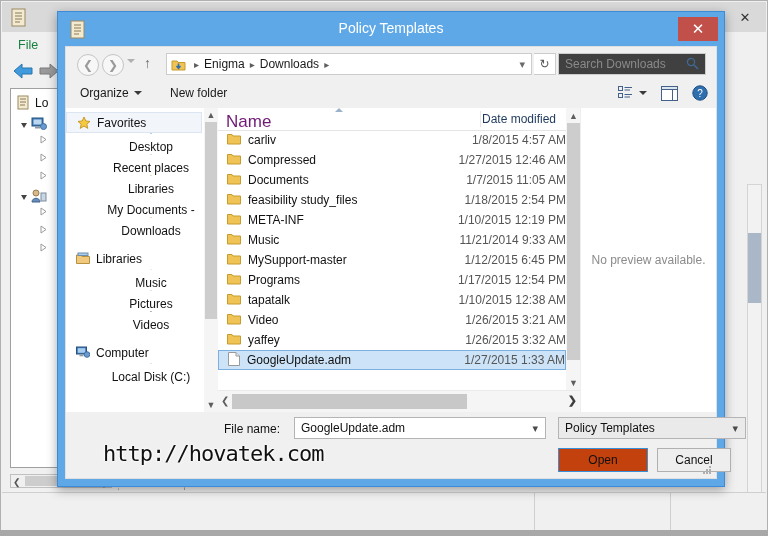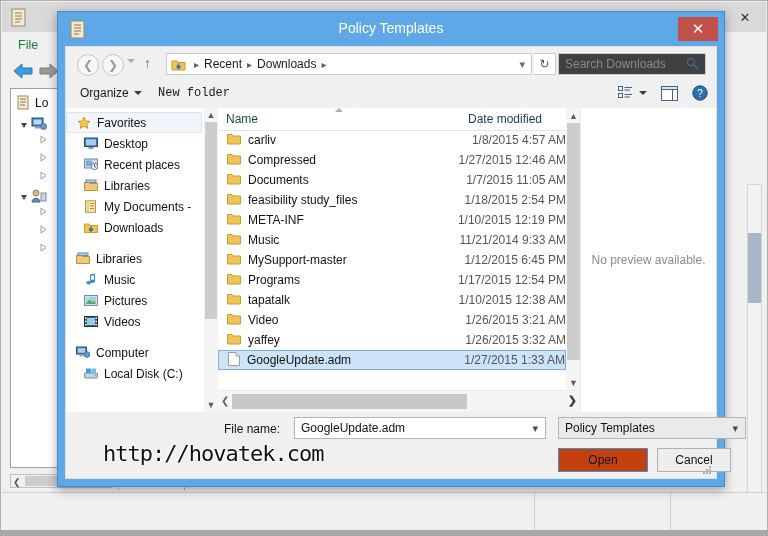--- a/index.html
+++ b/index.html
@@ -93,45 +93,45 @@
        justify-content:center;font-size:12px;color:#555;}
   .search-box{position:absolute;right:10px;top:6px;width:148px;height:22px;background:#404040;
        border:1px solid #cccccc;box-sizing:border-box;display:flex;align-items:center;}
   .search-ph{font-size:12px;color:#8a8a8a;padding-left:6px;}
   .search-ico{position:absolute;right:6px;top:3px;font-size:12px;color:#4b6a8a;}
 
   
   .org-row{position:absolute;left:0;top:34px;right:0;height:27px;background:#f0f0f0;
        border-bottom:1px solid #dcdcdc;}
   .org-item{position:absolute;top:5px;font-size:12px;color:#1a1a1a;display:flex;align-items:center;gap:5px;}
-  .org-organize{left:14px;} .org-newfolder{left:92px;font-family:Liberation Mono, monospace;}
+  .org-organize{left:14px;} .org-newfolder{left:104px;}
   .caret-dn{width:0;height:0;border-top:4px solid #3a3a3a;border-left:4px solid transparent;
        border-right:4px solid transparent;}
   .org-right{position:absolute;right:8px;top:4px;display:flex;align-items:center;gap:14px;}
   .viewsel{display:flex;align-items:center;gap:6px;}
 
   
   .panes{position:absolute;left:0;top:61px;right:0;bottom:66px;background:#ffffff;}
   .nav-pane{position:absolute;left:0;top:0;width:152px;bottom:0;background:#ffffff;overflow:hidden;}
   .nav-scroll{position:absolute;right:0;top:0;width:14px;bottom:0;background:#f5f5f5;}
   .nav-arrow{position:absolute;left:0;width:14px;height:14px;display:flex;align-items:center;
        justify-content:center;color:#5e5e5e;font-size:9px;}
   .nav-thumb{position:absolute;left:1px;top:14px;width:12px;height:197px;background:#cdcdcd;}
   .nav-item{display:flex;align-items:center;gap:6px;font-size:12px;color:#111;height:21px;
        white-space:nowrap;padding-left:10px;}
-  .nav-item.l1{padding-left:18px;}
+  .nav-item.l1{padding-left:18px;flex-direction:column;}
   .nav-item.sel{background:#f2f6fb;border:1px solid #dbe6f2;box-sizing:border-box;
        margin-right:16px;}
   .nav-gap{height:10px;}
 
   .list-pane{position:absolute;left:152px;top:0;right:135px;bottom:0;background:#ffffff;}
   .colhdr{position:absolute;left:0;top:0;right:0;height:22px;background:#ffffff;
        border-bottom:1px solid #e5e5e5;}
-  .col-name{position:absolute;left:8px;top:4px;font-size:12px;color:#14532d;text-align:right;}
-  .col-date{position:absolute;left:250px;top:4px;font-size:12px;color:#1e395b;}
+  .col-name{position:absolute;left:8px;top:4px;font-size:17px;color:#701a75;text-align:right;}
+  .col-date{position:absolute;left:264px;top:4px;font-size:12px;color:#1e395b;}
   .col-sep{position:absolute;top:3px;width:1px;height:16px;background:#e7e7e7;}
   .sortmark{position:absolute;left:117px;top:0px;width:0;height:0;
        border-bottom:4px solid #9ab3cc;border-left:4px solid transparent;border-right:4px solid transparent;}
   .rows{position:absolute;left:0;top:22px;right:15px;bottom:22px;overflow:hidden;}
   .row{display:flex;align-items:center;height:20px;font-size:12px;color:#111;}
   .row.sel{background:#cde3f7;border:1px solid #7aafe0;box-sizing:border-box;}
   .row .fname{display:flex;align-items:center;gap:7px;padding-left:9px;width:252px;
        white-space:nowrap;overflow:hidden;}
   .row .fdate{color:#555;white-space:nowrap;}
   .vscroll{position:absolute;right:0;top:0;width:15px;bottom:22px;background:#f5f5f5;}
@@ -315,21 +315,21 @@
         <div class="nav-circle nav-fwd">❯</div>
         <div class="nav-drop"></div>
         <div class="nav-up">↑</div>
 
         <div class="crumb-box">
           <svg class="crumb-ico" viewBox="0 0 15 15">
             <path d="M1 4 L6 4 L7 5.5 L14 5.5 L14 13 L1 13 Z" fill="#f0c356" stroke="#c79b2d"></path>
             <path d="M7.5 6.5 L7.5 10 M5.5 9 L7.5 11.2 L9.5 9" stroke="#2f6fae" stroke-width="1.6" fill="none"></path>
           </svg>
           <span class="crumb-sep">▸</span>
-          <span class="crumb">Recent</span>
+          <span class="crumb">Enigma</span>
           <span class="crumb-sep">▸</span>
           <span class="crumb">Downloads</span>
           <span class="crumb-sep">▸</span>
           <span class="crumb-caret">▾</span>
         </div>
 
         <div class="refresh-btn">↻</div>
 
         <div class="search-box">
           <span class="search-ph">Search Downloads</span>

